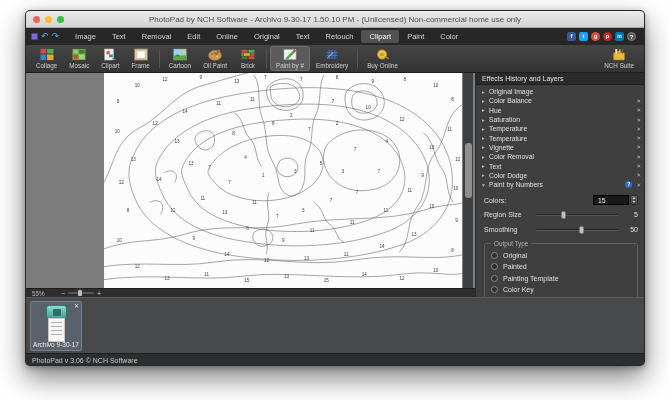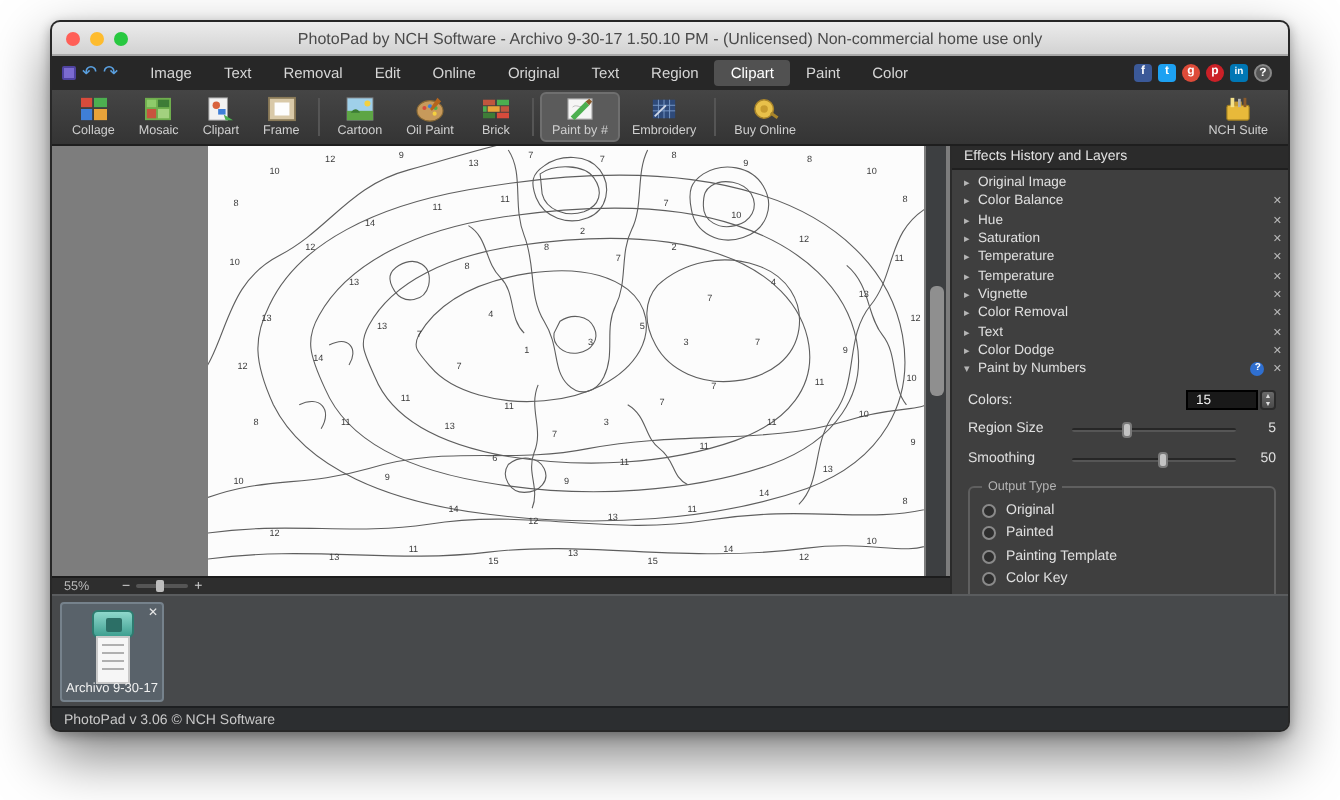--- a/index.html
+++ b/index.html
@@ -124,21 +124,21 @@
       <span class="u-r">↶</span>
       <span class="u-r">↷</span>
     </div>
     <span class="menu-item">Image</span>
     <span class="menu-item">Text</span>
     <span class="menu-item">Removal</span>
     <span class="menu-item">Edit</span>
     <span class="menu-item">Online</span>
     <span class="menu-item">Original</span>
     <span class="menu-item">Text</span>
-    <span class="menu-item">Region</span>
+    <span class="menu-item">Retouch</span>
     <span class="menu-item active">Clipart</span>
     <span class="menu-item">Paint</span>
     <span class="menu-item">Color</span>
     <div class="social">
       <span class="soc" style="background:#3b5998">f</span>
       <span class="soc" style="background:#1da1f2">t</span>
       <span class="soc round" style="background:#dd4b39">g</span>
       <span class="soc round" style="background:#cb2027">p</span>
       <span class="soc" style="background:#0077b5;font-size:5px">in</span>
       <span class="soc round" style="background:#555;border:1px solid #888">?</span>

